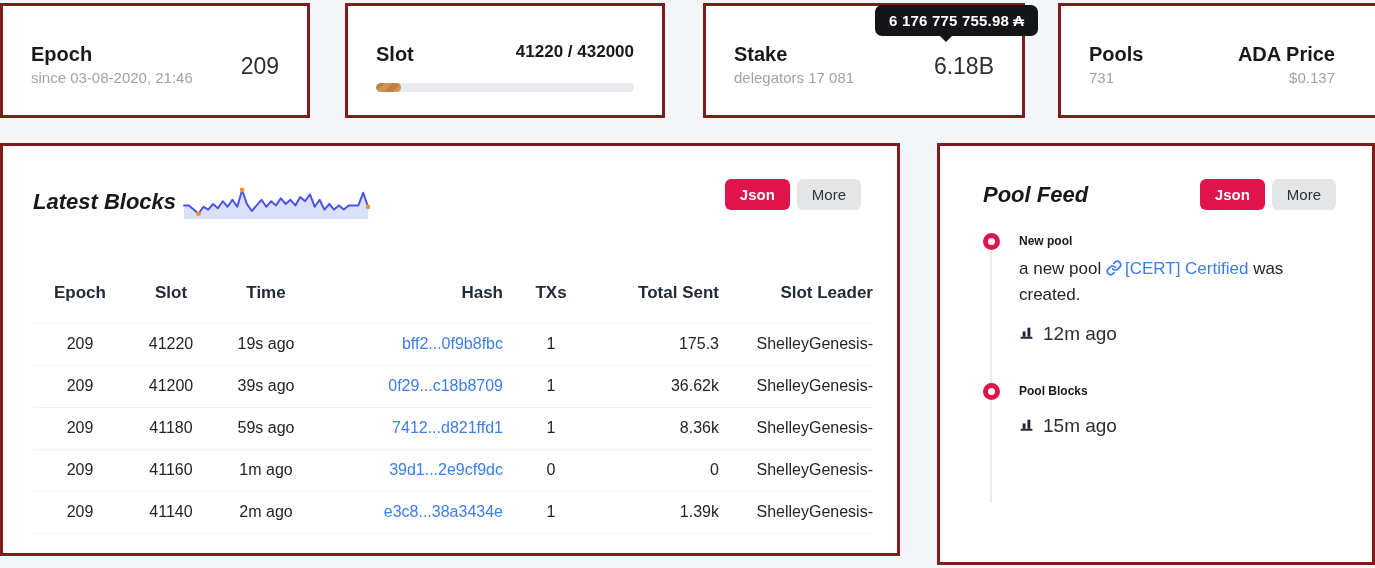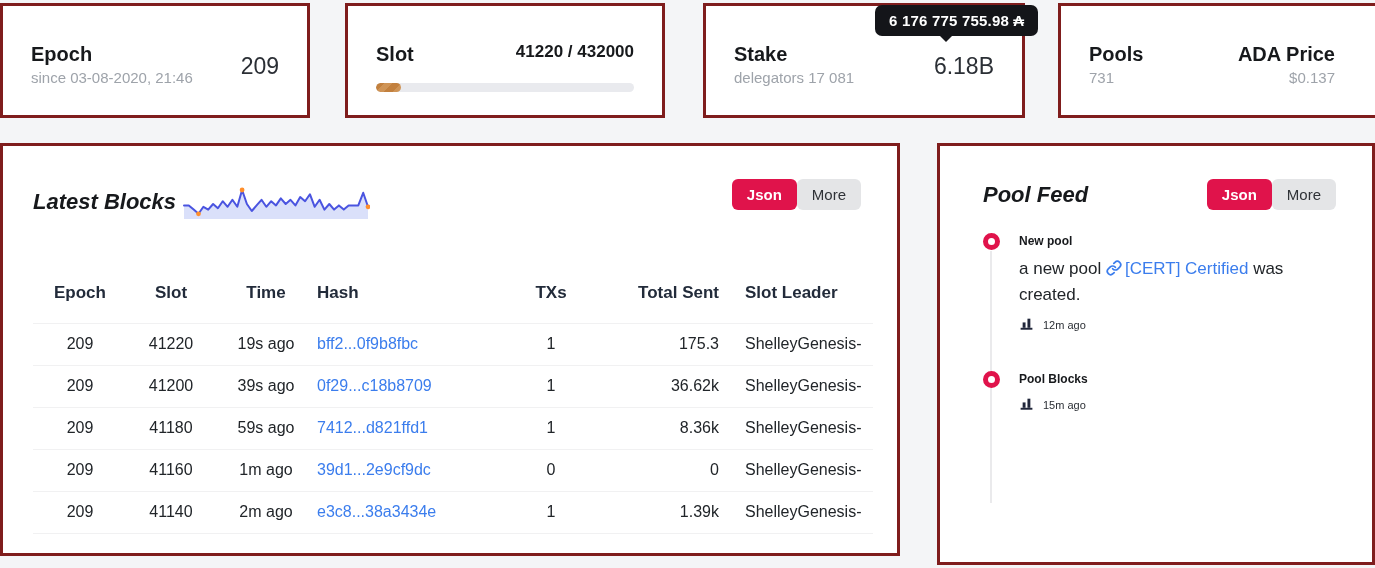--- a/index.html
+++ b/index.html
@@ -32,54 +32,54 @@
     font-size:15px; font-weight:700; letter-spacing:.2px;
     display:flex; align-items:center; padding:0 14px; white-space:nowrap;
   }
   .tooltip::after {
     content:""; position:absolute; top:30px; left:64px;
     border:7px solid transparent; border-top-color:#141519; border-bottom:none;
   }
   
   .panel-head { display:flex; align-items:flex-start; justify-content:space-between; }
   .panel-title { font-size:22px; font-weight:700; color:#17191c; line-height:32px;font-style:italic; }
-  .btn-group { display:flex; }
+  .btn-group { display:flex; gap:7px; }
   .btn {
     height:31px; padding:0 15px; border:none; border-radius:6px;
     font-family:inherit; font-size:15px; display:inline-flex; align-items:center; cursor:pointer;
   }
   .btn-json { background:#e0134b; color:#fff; font-weight:600; }
   .btn-more { background:#e4e5e7; color:#2f3237; }
   
   #main-panel { left:0; top:143px; width:900px; height:413px; padding:33px 36px 0 30px; }
   .title-wrap { display:flex; align-items:center; }
   #sparkline { margin-left:6px; margin-top:8px; }
   table { border-collapse:collapse; width:840px; margin-top:38px; table-layout:fixed; }
   th { font-size:17px; font-weight:700; color:#222b3a; height:60px; vertical-align:middle; }
   td { font-size:16px; color:#212529; height:42px; vertical-align:middle; border-top:1px solid #f1f1f2; }
   tbody tr:last-child td { border-bottom:1px solid #f1f1f2; }
   .c-center { text-align:center; }
-  .c-left { text-align:left; }
+  .c-left { text-align:right; }
   .c-right { text-align:right; }
   .pad-l { padding-left:26px; }
   td a { color:#3b7ded; text-decoration:none; }
   
   #feed-panel { left:937px; top:143px; width:438px; height:422px; padding:33px 36px 0 43px; }
   #feed-line { position:absolute; left:50px; top:105px; width:2px; height:252px; background:#eaeaec; }
   .feed-list { position:relative; margin-top:22px; }
   .feed-item { display:flex; gap:19px; margin-bottom:38px; position:relative; }
   .feed-marker {
     width:17px; height:17px; border-radius:50%; flex:0 0 17px;
     border:5px solid #e0134b; background:#fff; margin-top:0;
   }
   .feed-title { font-size:12px; font-weight:700; color:#17191c; line-height:17px; }
   .feed-text { font-size:17px; line-height:26px; color:#212529; margin-top:6px; width:302px; }
   .feed-link { color:#3b7ded; text-decoration:none; white-space:nowrap; }
   .feed-link svg { vertical-align:-2px; margin-right:3px; }
-  .feed-time { margin-top:8px; display:flex; align-items:center; gap:9px; font-size:11px; color:#2b2f35; }
+  .feed-time { margin-top:15px; display:flex; align-items:center; gap:9px; font-size:19px; color:#2b2f35; }
 </style>
 </head>
 <body>
 
 <div class="card stat-card" style="left:0;width:310px">
   <div class="stat-row">
     <div>
       <div class="stat-title">Epoch</div>
       <div class="stat-sub">since 03-08-2020, 21:46</div>
     </div>

